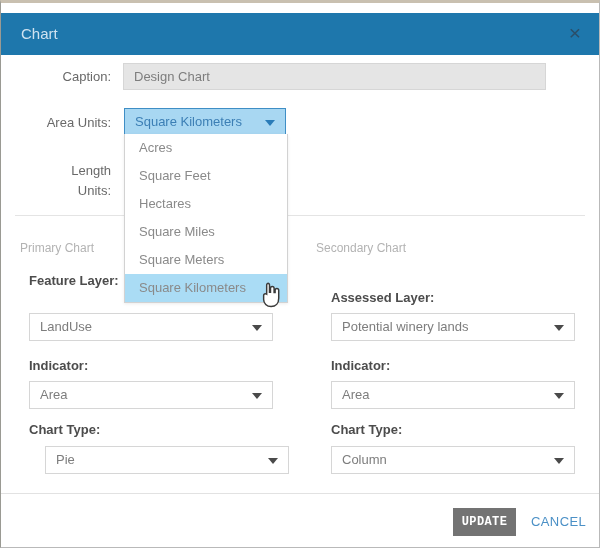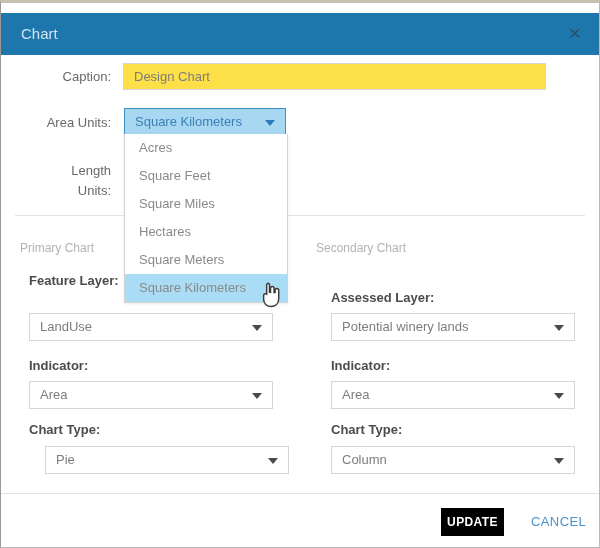--- a/index.html
+++ b/index.html
@@ -25,21 +25,21 @@
     font-size:21px; color:#2b4e68; cursor:pointer; padding:0 4px;
   }
   .lbl {
     position:absolute; font-size:13px; color:#696969; text-align:right;
   }
   .lbl-bold {
     position:absolute; font-size:13px; color:#4c4c4c; font-weight:bold;
   }
   .caption-input {
     position:absolute; left:122px; top:60px; width:423px; height:27px;
-    border:1px solid #d6d6d6; background:#fde047;
+    border:1px solid #d6d6d6; background:#e5e5e5;
     font-family:"Liberation Sans", sans-serif;
     font-size:13px; color:#7d7d7d; padding:0 10px;
   }
   .select {
     position:absolute; height:28px; background:#fff;
     border:1px solid #d6d6d6; font-size:13px; color:#7d7d7d;
     line-height:26px; padding-left:10px; cursor:pointer;
   }
   .caret {
     position:absolute; right:10px; top:11px; width:0; height:0;
@@ -69,23 +69,23 @@
   }
   .menu-item {
     height:28px; line-height:28px; padding-left:14px;
     font-size:13px; color:#8a8a8a; cursor:pointer; background:#fff;
   }
   .menu-item.highlight { background:#aadcf5; }
   .hand-cursor {
     position:absolute; left:256px; top:277px; z-index:11; width:27px; height:30px;
   }
   .update-btn {
-    position:absolute; left:440px; top:505px; width:63px; height:28px;
-    background:#000000; color:#fff; border:none; cursor:pointer;
-    font-family:Liberation Sans, sans-serif;
+    position:absolute; left:452px; top:505px; width:63px; height:28px;
+    background:#737373; color:#fff; border:none; cursor:pointer;
+    font-family:Liberation Mono, monospace;
     font-size:12px; font-weight:bold; letter-spacing:0.4px; text-align:center;
   }
   .cancel-link {
     position:absolute; left:530px; top:505px; height:28px; line-height:28px;
     font-size:13px; color:#4b90c6; letter-spacing:0.4px; cursor:pointer;
   }
 </style>
 </head>
 <body>
 
@@ -144,22 +144,22 @@
 
   <div class="lbl-bold" style="left:330px; top:419px;">Chart Type:</div>
   <div class="select" style="left:330px; top:443px; width:244px;">
     <span>Column</span>
     <span class="caret"></span>
   </div>
 
   <div class="menu">
     <div class="menu-item">Acres</div>
     <div class="menu-item">Square Feet</div>
+    <div class="menu-item">Hectares</div>
     <div class="menu-item">Square Miles</div>
-    <div class="menu-item">Hectares</div>
     <div class="menu-item">Square Meters</div>
     <div class="menu-item highlight">Square Kilometers</div>
   </div>
 
   <svg class="hand-cursor" viewBox="0 0 24 26">
     <path d="M9.5 2.5c.9 0 1.6.7 1.6 1.6v6.4h.9V7c0-.9.7-1.6 1.6-1.6s1.6.7 1.6 1.6v3.9h.9V8.8c0-.9.7-1.6 1.6-1.6s1.6.7 1.6 1.6v7.1c0 4.3-2.6 7.4-6.8 7.4-3.9 0-6.6-2.9-6.6-6.3v-3.6c0-.9.7-1.6 1.6-1.6.4 0 .8.2 1.1.4V4.1c0-.9.7-1.6 1.6-1.6z" fill="#ffffff" stroke="#3a3a3a" stroke-width="1.3"></path>
   </svg>
 
   <div class="footer-divider"></div>
   <button class="update-btn">UPDATE</button>

